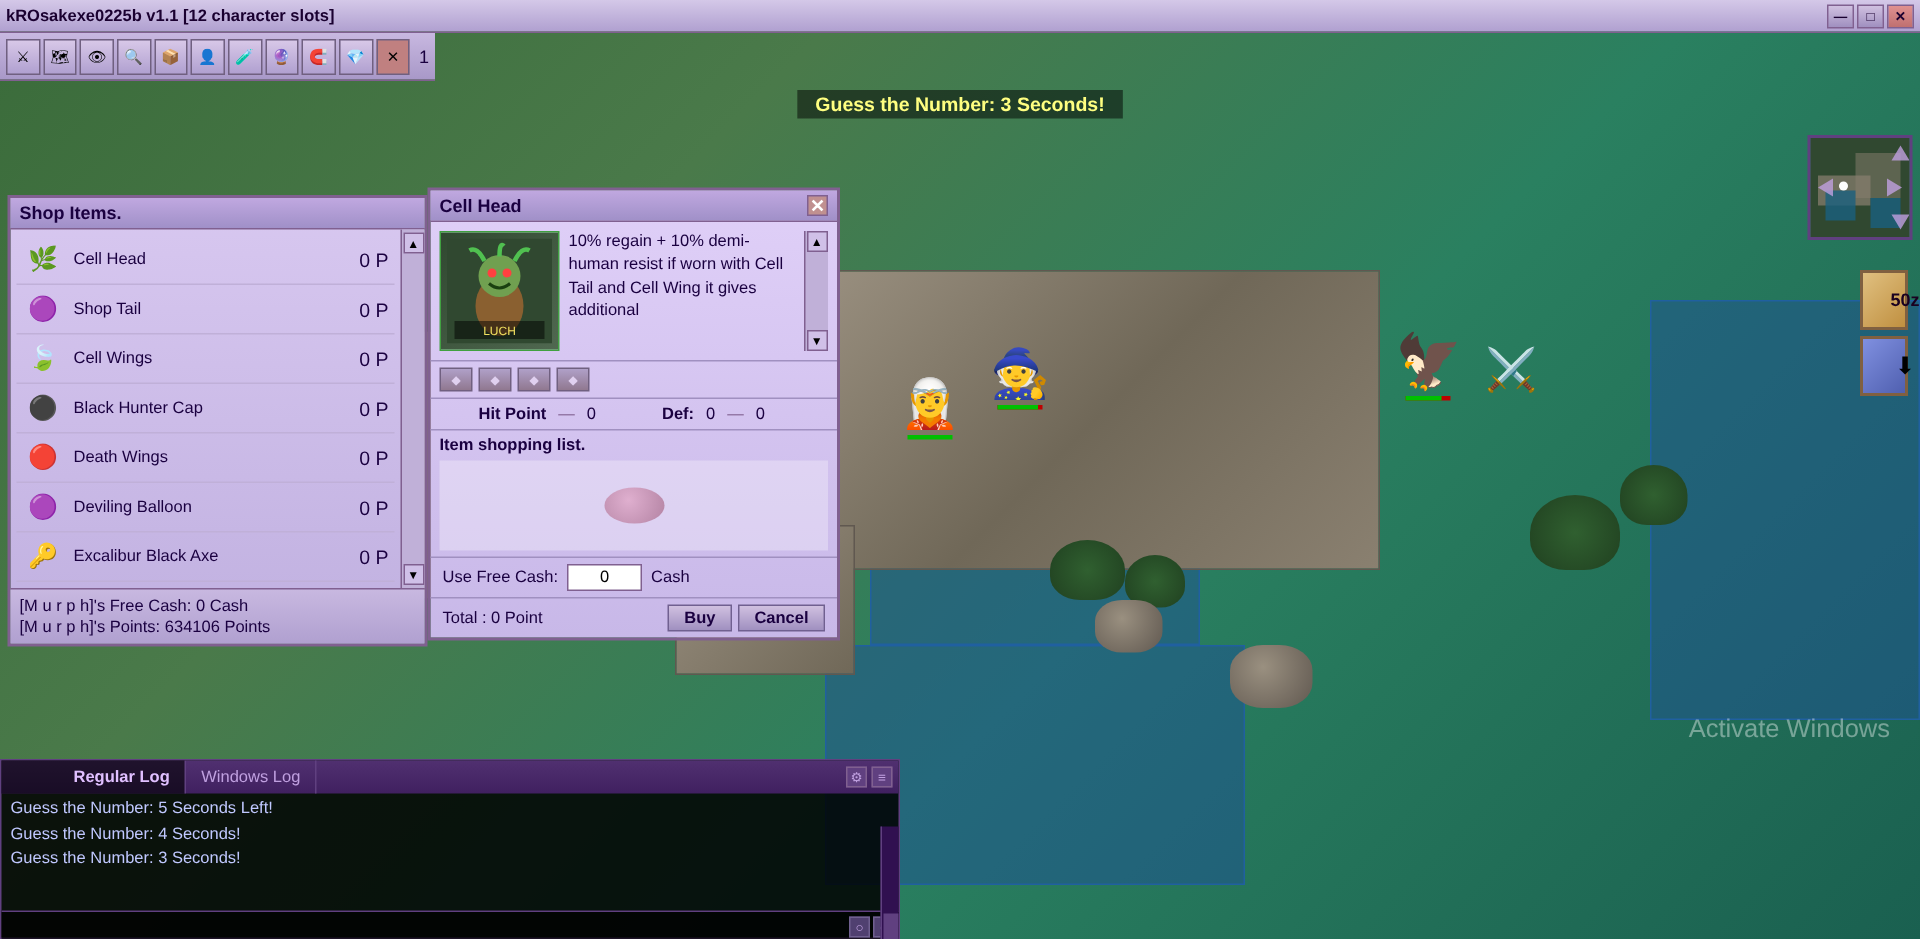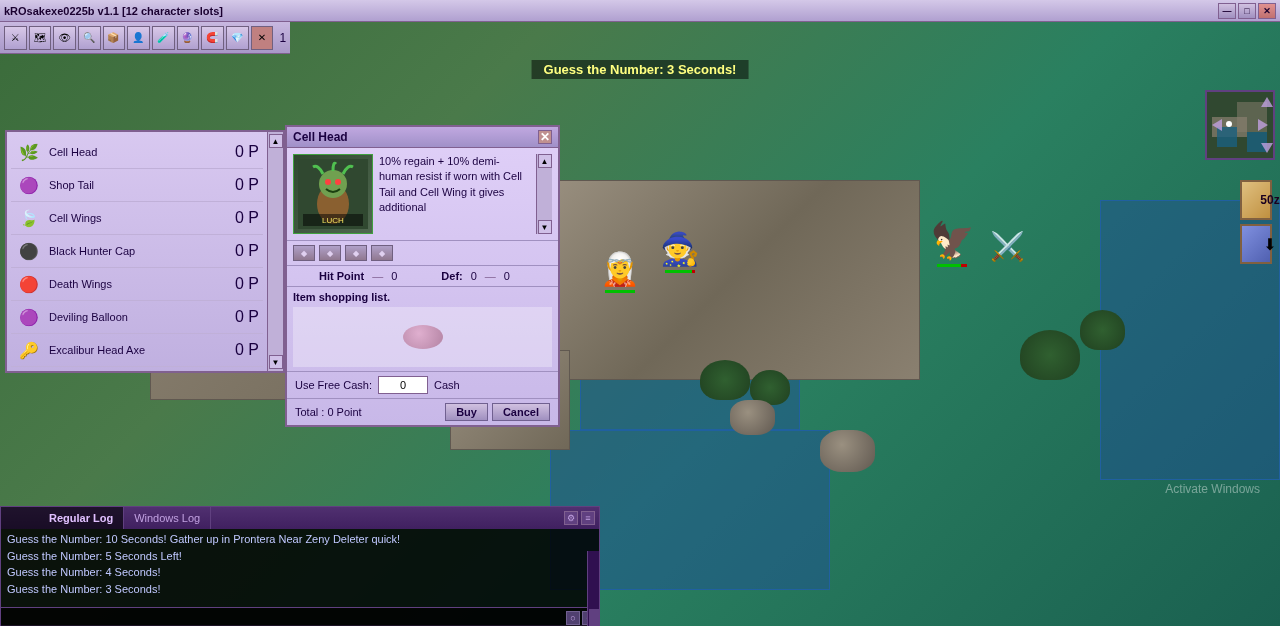--- a/index.html
+++ b/index.html
@@ -149,21 +149,21 @@
       justify-content: center;
       font-size: 16px;
     }
     .shop-item-name {
       flex: 1;
       color: #1a0040;
       font-size: 11px;
     }
     .shop-item-price {
       color: #1a0040;
-      font-size: 16px;
+      font-size: 13px;
     }
     .scroll-arrow {
       width: 14px;
       height: 14px;
       background: #d0c0e8;
       border: 1px solid #806090;
       cursor: pointer;
       display: flex;
       align-items: center;
       justify-content: center;
@@ -473,21 +473,21 @@
       font-size: 9px;
       color: #c0a0e0;
     }
 
     
     #activate-windows {
       position: absolute;
       bottom: 130px;
       right: 20px;
       color: rgba(255,255,255,0.4);
-      font-size: 12px;
+      font-size: 17px;
       z-index: 55;
     }
 
     
     #right-icons {
       position: absolute;
       top: 180px; right: 8px;
       display: flex;
       flex-direction: column;
       gap: 4px;
@@ -622,20 +622,23 @@
   <div class="toolbar-btn">💎</div>
   <div class="toolbar-btn" style="background:#c08080;">✕</div>
   <span style="font-size:12px;color:#1a0040;margin-left:4px;">1</span>
 </div>
 
 <div id="announce-banner">
   <span>Guess the Number: 3 Seconds!</span>
 </div>
 
 <div id="shop-panel">
+  <div id="shop-header">
+    <span>Shop Items.</span>
+  </div>
   <div style="display:flex;position:relative;">
     <div id="shop-items-list" style="flex:1;">
 
       <div class="shop-item">
         <div class="shop-item-icon">🌿</div>
         <span class="shop-item-name">Cell Head</span>
         <span class="shop-item-price">0 P</span>
       </div>
 
       <div class="shop-item">
@@ -663,30 +666,34 @@
       </div>
 
       <div class="shop-item">
         <div class="shop-item-icon">🟣</div>
         <span class="shop-item-name">Deviling Balloon</span>
         <span class="shop-item-price">0 P</span>
       </div>
 
       <div class="shop-item">
         <div class="shop-item-icon">🔑</div>
-        <span class="shop-item-name">Excalibur Head Axe</span>
+        <span class="shop-item-name">Excalibur Black Axe</span>
         <span class="shop-item-price">0 P</span>
       </div>
     </div>
 
     <div style="width:16px;background:#c0b0d8;border-left:1px solid #806090;display:flex;flex-direction:column;align-items:center;padding:2px 0;">
       <div class="scroll-arrow">▲</div>
       <div style="flex:1;"></div>
       <div class="scroll-arrow">▼</div>
     </div>
+  </div>
+  <div id="shop-footer">
+    <div class="shop-cash-line">[M u r p h]'s Free Cash: 0 Cash</div>
+    <div class="shop-cash-line">[M u r p h]'s Points: 634106 Points</div>
   </div>
 </div>
 
 <div id="item-detail">
   <div id="item-detail-header">
     <span>Cell Head</span>
     <div id="item-detail-close">✕</div>
   </div>
   <div id="item-detail-body">
     <div id="item-sprite">
@@ -793,21 +800,20 @@
     <div class="log-tab">
       <span>Windows Log</span>
     </div>
     <div id="log-controls">
       <div class="log-ctrl-btn">⚙</div>
       <div class="log-ctrl-btn">≡</div>
     </div>
   </div>
   <div style="position:relative;">
     <div id="log-content">
-      <div class="log-line">Guess the Number: 10 Seconds! Gather up in Prontera Near Zeny Deleter quick!</div>
       <div class="log-line">Guess the Number: 5 Seconds Left!</div>
       <div class="log-line">Guess the Number: 4 Seconds!</div>
       <div class="log-line">Guess the Number: 3 Seconds!</div>
     </div>
     <div id="log-scrollbar">
       <div id="log-scroll-thumb"></div>
     </div>
   </div>
   <div id="log-input-row">
     <input id="log-input" type="text" placeholder="" style="">

